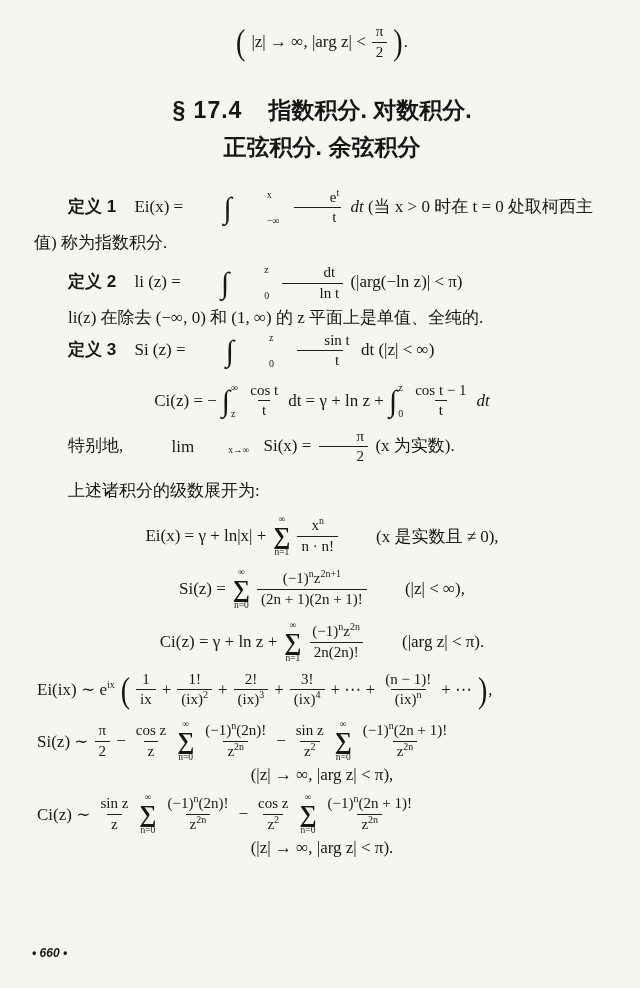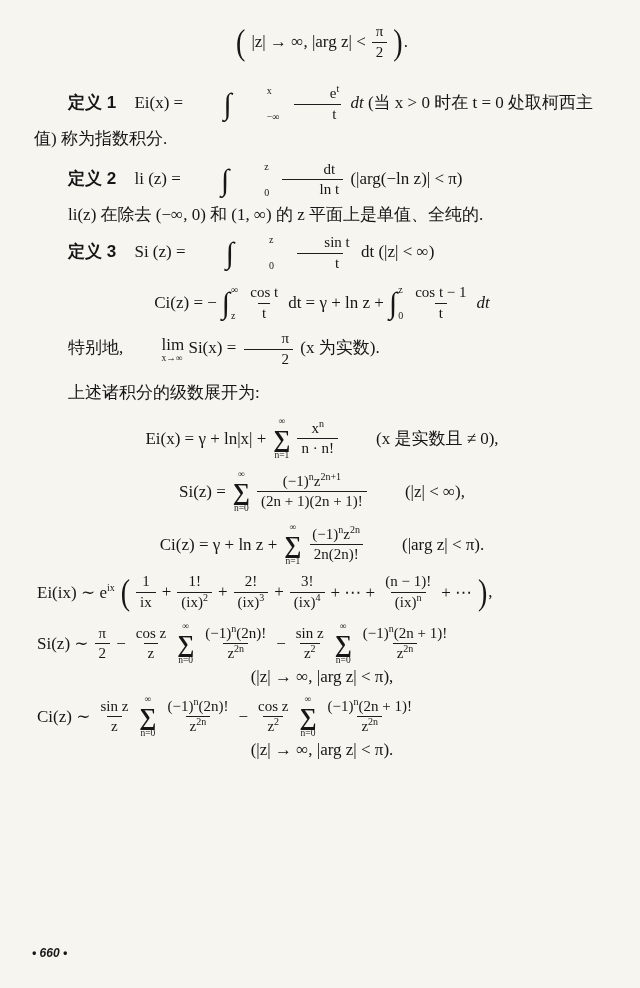--- a/index.html
+++ b/index.html
@@ -33,22 +33,22 @@
   .int-sign{font-size:30px;line-height:1;font-weight:400;}
   .int-lims{display:inline-flex;flex-direction:column;justify-content:space-between;
     height:36px;font-size:10px;line-height:1;margin-left:1px;margin-right:3px;}
   .int-sub{margin-top:auto;}
   
   .sum{display:inline-flex;flex-direction:column;align-items:center;vertical-align:middle;
     line-height:1;margin:0 4px;}
   .sum-top,.sum-bot{font-size:9.5px;}
   .sum-sign{font-size:24px;font-weight:bold;}
   
-  .lim{display:inline-flex;flex-direction:column;align-items:flex-start;vertical-align:middle;
-    line-height:1;margin:0 0;}
+  .lim{display:inline-flex;flex-direction:row;align-items:flex-end;vertical-align:middle;
+    line-height:1;margin:0 10px;}
   .lim-bot{font-size:9.5px;margin-top:1px;}
   
   .bigp{display:inline-block;font-size:28px;line-height:1;transform:scaleY(1.3);
     vertical-align:middle;font-weight:400;}
   sup.tsup{font-size:10px;}
   .disp{margin-top:10px;margin-bottom:6px;}
   .gapw{display:inline-block;width:26px;}
   .footer{position:absolute;left:32px;bottom:28px;font-weight:bold;font-size:12px;
     font-family:"Liberation Sans","DejaVu Sans",sans-serif;font-style:italic;}
   .cond-line{margin-top:2px;}
@@ -62,20 +62,26 @@
     <span class="bigp">(</span>
     <span>|z| → ∞,  |arg z| &lt;</span>
     <span class="frac">
       <span class="fnum">π</span>
       <span class="fden">2</span>
     </span>
     <span class="bigp">)</span>
     <span style="margin-left:-2px;">.</span>
   </div>
 
+  <div class="sec-header center">
+    <div>
+      <span class="sec-num">§ 17.4</span><span>指数积分. 对数积分.</span>
+    </div>
+    <div>正弦积分. 余弦积分</div>
+  </div>
 
   <p class="para" style="margin-top:22px;line-height:1.75;">
     <span class="dlabel">定义 1</span>
     <span>Ei(x) =</span>
     <span class="intg">
       <span class="int-sign">∫</span>
       <span class="int-lims">
         <span class="int-sup">x</span>
         <span class="int-sub">−∞</span>
       </span>
@@ -101,21 +107,21 @@
     <span class="frac">
       <span class="fnum">dt</span>
       <span class="fden">ln t</span>
     </span>
     <span>(|arg(−ln z)| &lt; π)</span>
   </p>
 
 
   <p class="para" style="margin-top:2px;line-height:1.5;">li(z) 在除去 (−∞, 0) 和 (1, ∞) 的 z 平面上是单值、全纯的.</p>
 
-  <p class="para" style="margin-top:6px;line-height:1.7;">
+  <p class="para" style="line-height:1.7;">
     <span class="dlabel">定义 3</span>
     <span>Si (z) =</span>
     <span class="intg">
       <span class="int-sign">∫</span>
       <span class="int-lims">
         <span class="int-sup">z</span>
         <span class="int-sub">0</span>
       </span>
     </span>
     <span class="frac">

